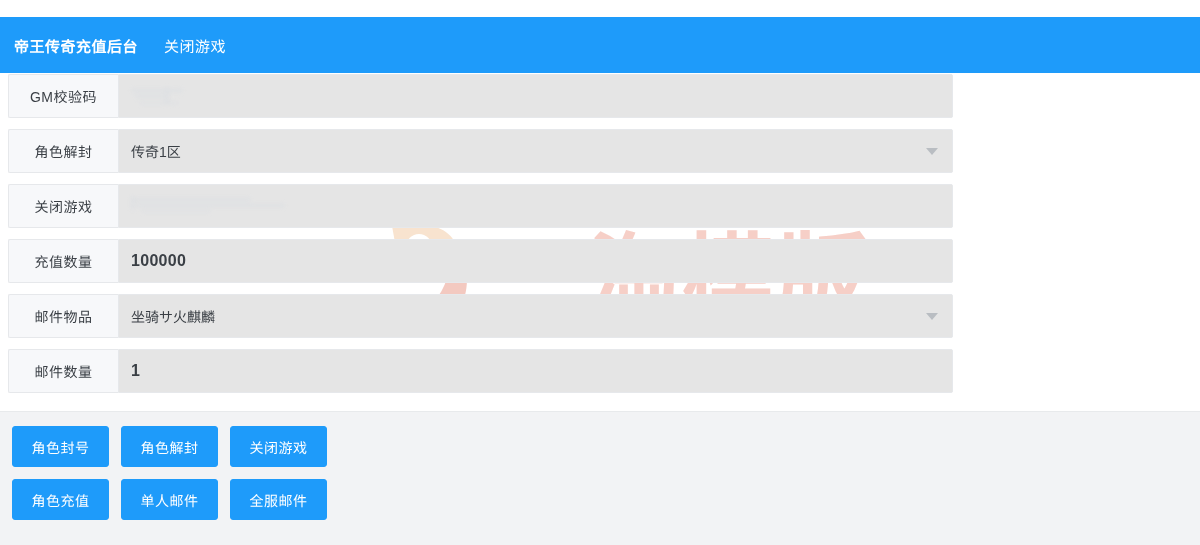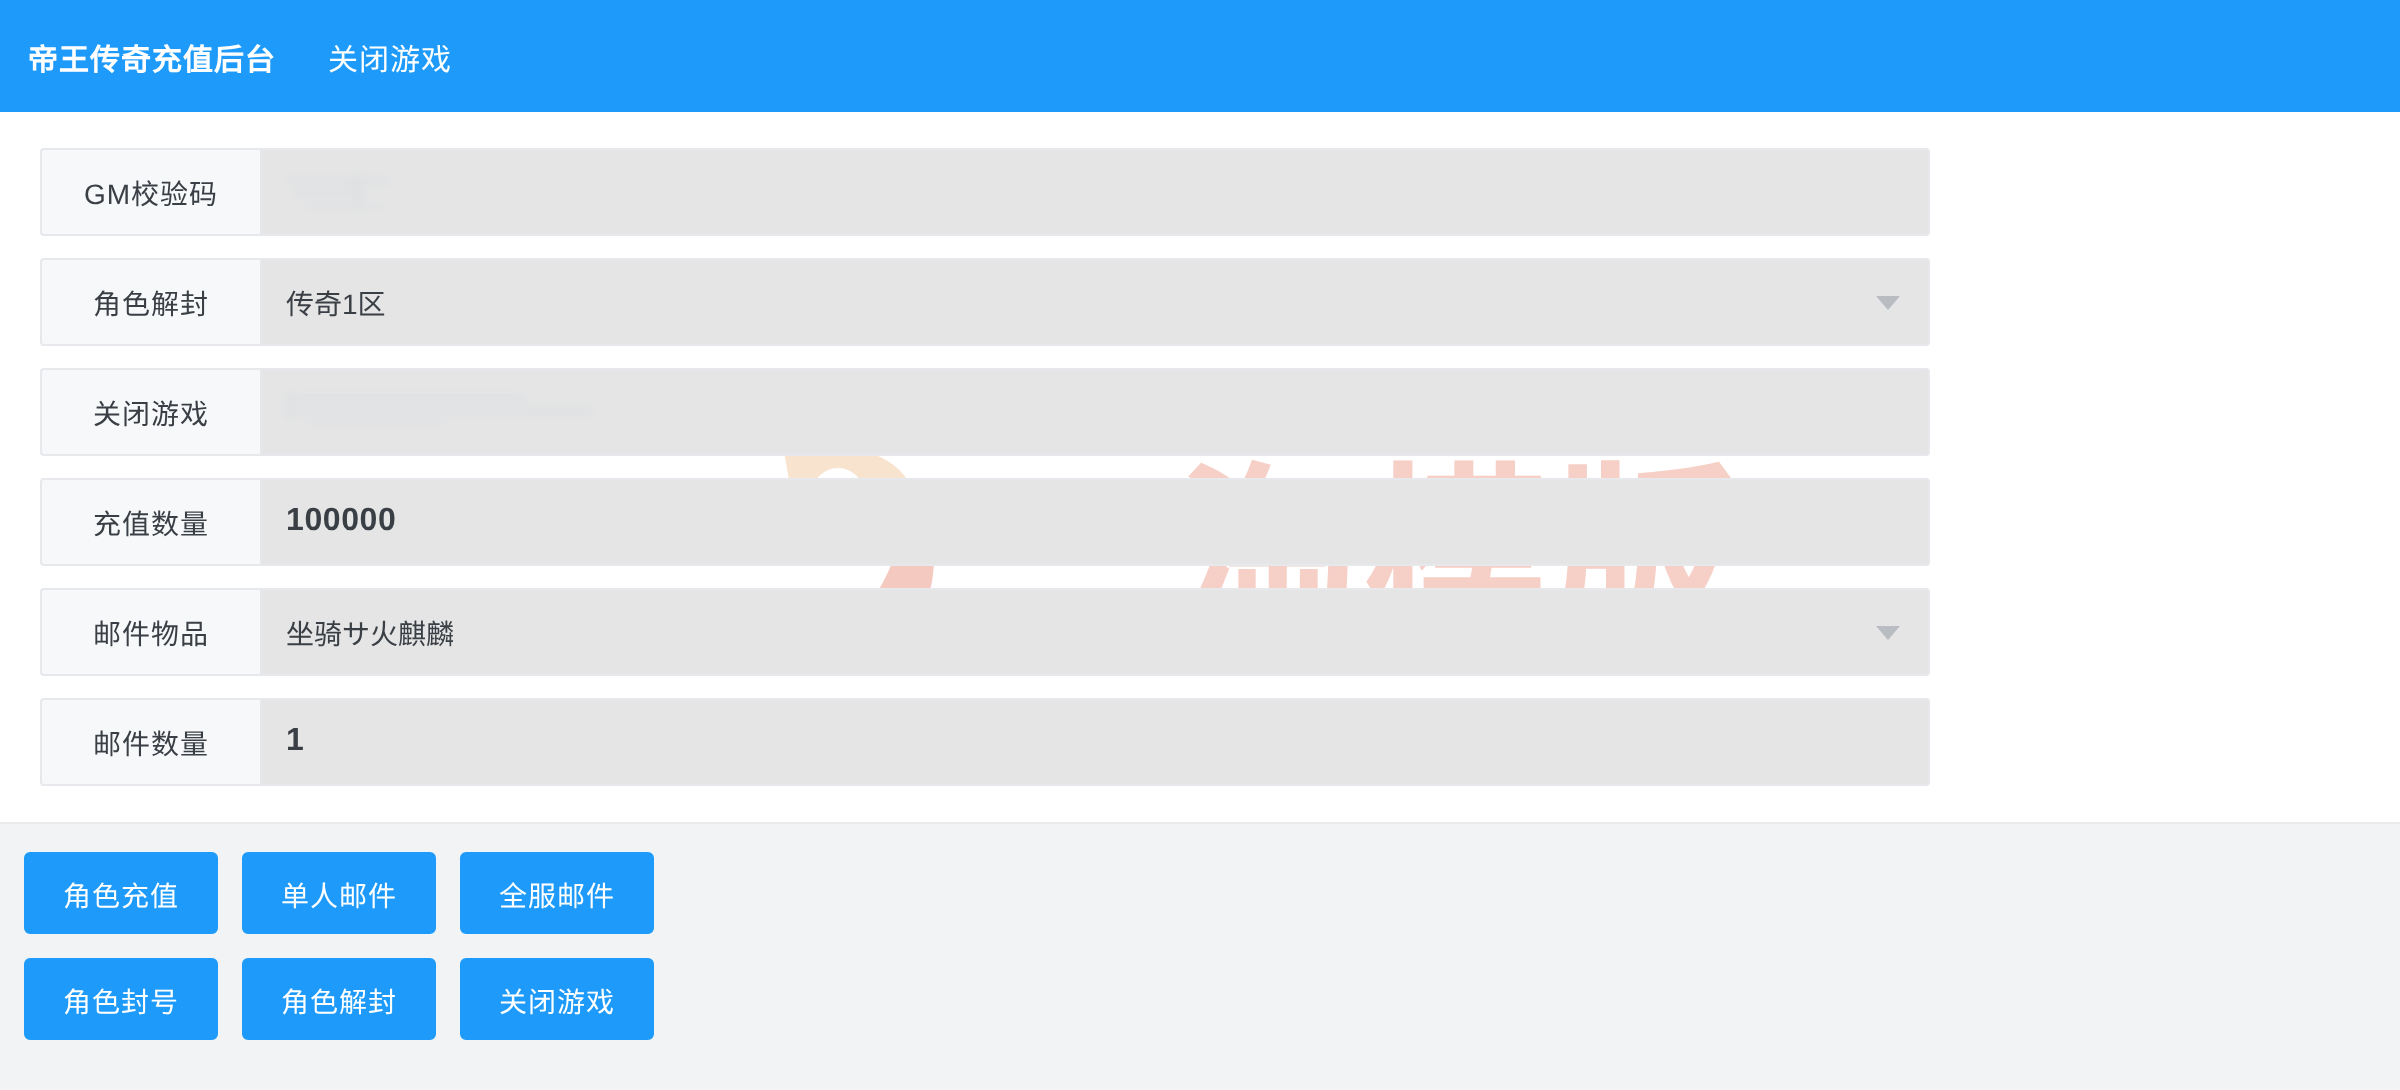--- a/index.html
+++ b/index.html
@@ -16,21 +16,21 @@
   #app {
     position: relative;
     width: 1200px;
     height: 545px;
     background: #ffffff;
   }
 
   
   .topbar {
     position: absolute;
-    top: 0; left: 0;
+    top: 17px; left: 0;
     width: 1200px; height: 56px;
     background: #1e9bfa;
     display: flex;
     align-items: center;
     padding-left: 14px;
     z-index: 30;
   }
   .brand {
     color: #ffffff;
     font-size: 15px;
@@ -75,21 +75,21 @@
     line-height: 1;
     letter-spacing: 2px;
     margin-left: 4px;
     white-space: nowrap;
     font-family: "DejaVu Sans", "Liberation Sans", sans-serif;
   }
 
   
   .form-wrap {
     position: absolute;
-    top: 56px; left: 16px;
+    top: 56px; left: 4px;
     width: 953px;
     z-index: 10;
     padding: 18px 4px 0 4px;
   }
   .form-row {
     position: relative;
     display: flex;
     align-items: stretch;
     height: 44px;
     margin: 0 0 11px 0;
@@ -260,24 +260,24 @@
       <div class="form-row">
         <div class="row-label">邮件数量</div>
         <div class="row-field">
           <input type="text" value="1" placeholder="" style="">
         </div>
       </div>
     </div>
 
   <div class="btn-panel" id="btn-panel">
       <div class="btn-row">
+        <button class="gbtn">角色封号</button>
+        <button class="gbtn">角色解封</button>
+        <button class="gbtn">关闭游戏</button>
+      </div>
+      <div class="btn-row">
         <button class="gbtn">角色充值</button>
         <button class="gbtn">单人邮件</button>
         <button class="gbtn">全服邮件</button>
       </div>
-      <div class="btn-row">
-        <button class="gbtn">角色封号</button>
-        <button class="gbtn">角色解封</button>
-        <button class="gbtn">关闭游戏</button>
-      </div>
     </div>
 
 </div>
 
 </body></html>

